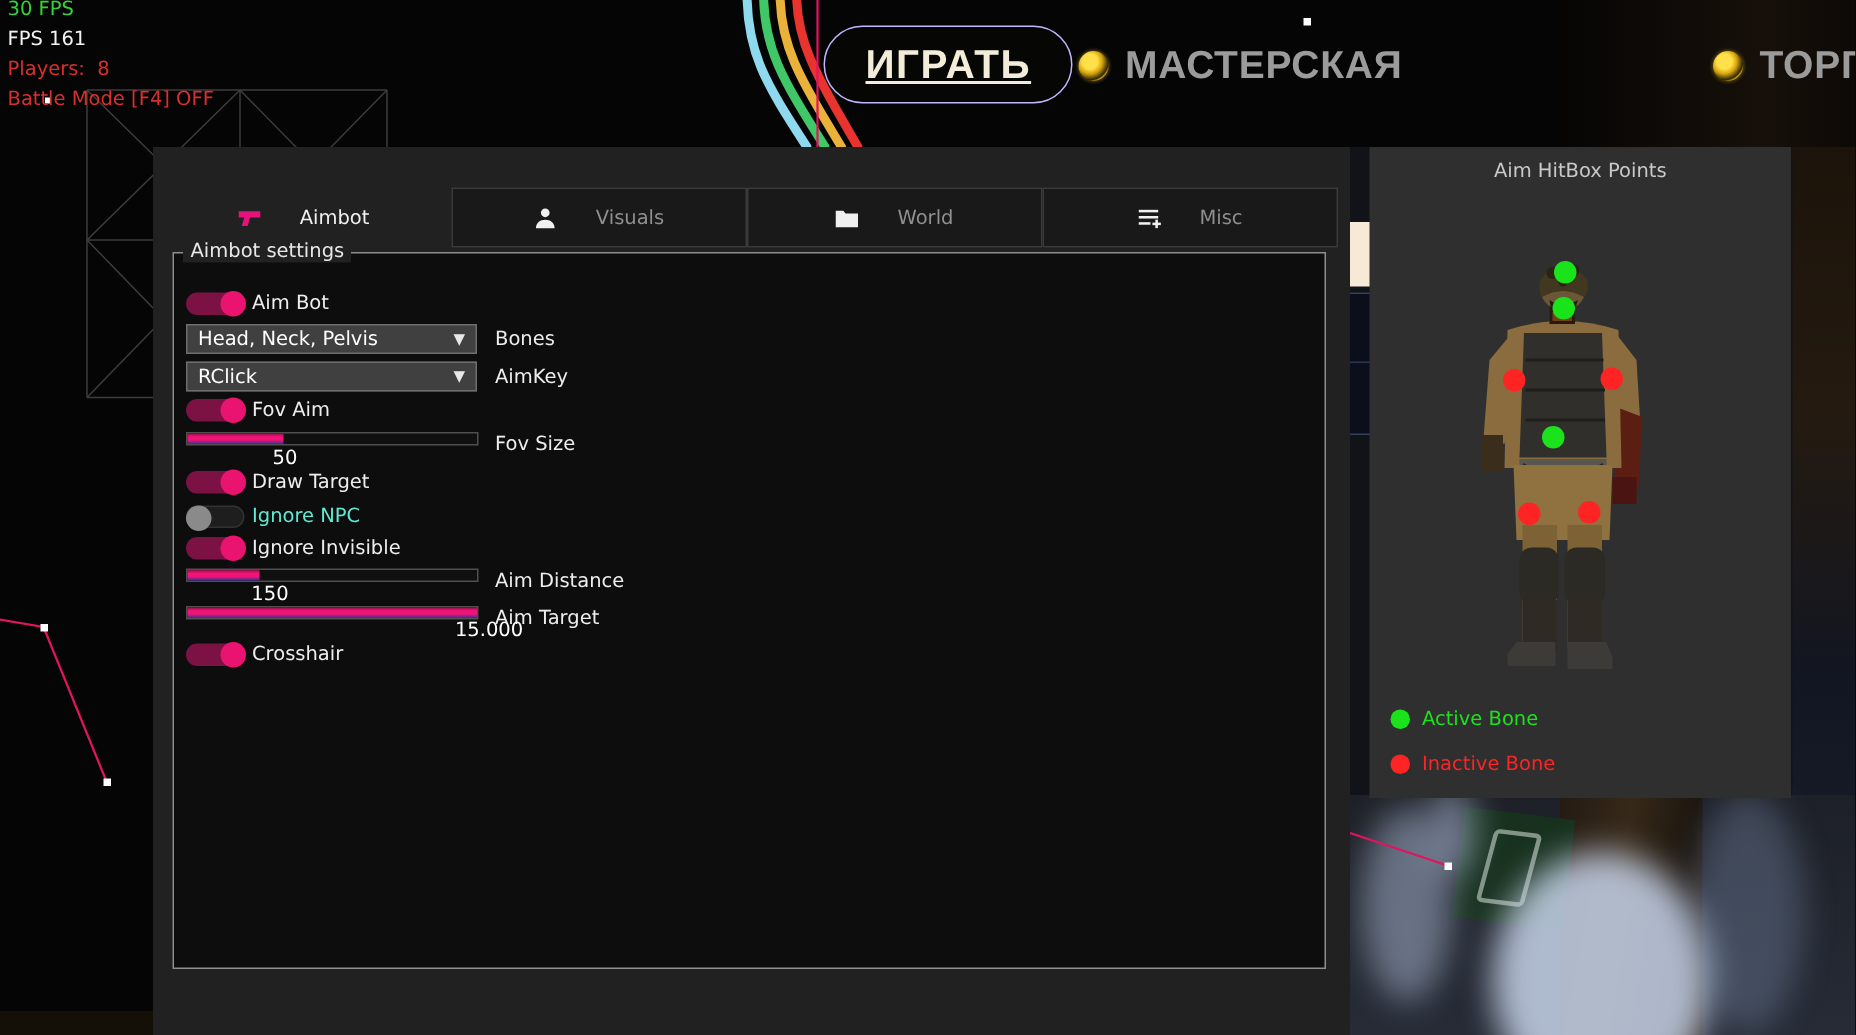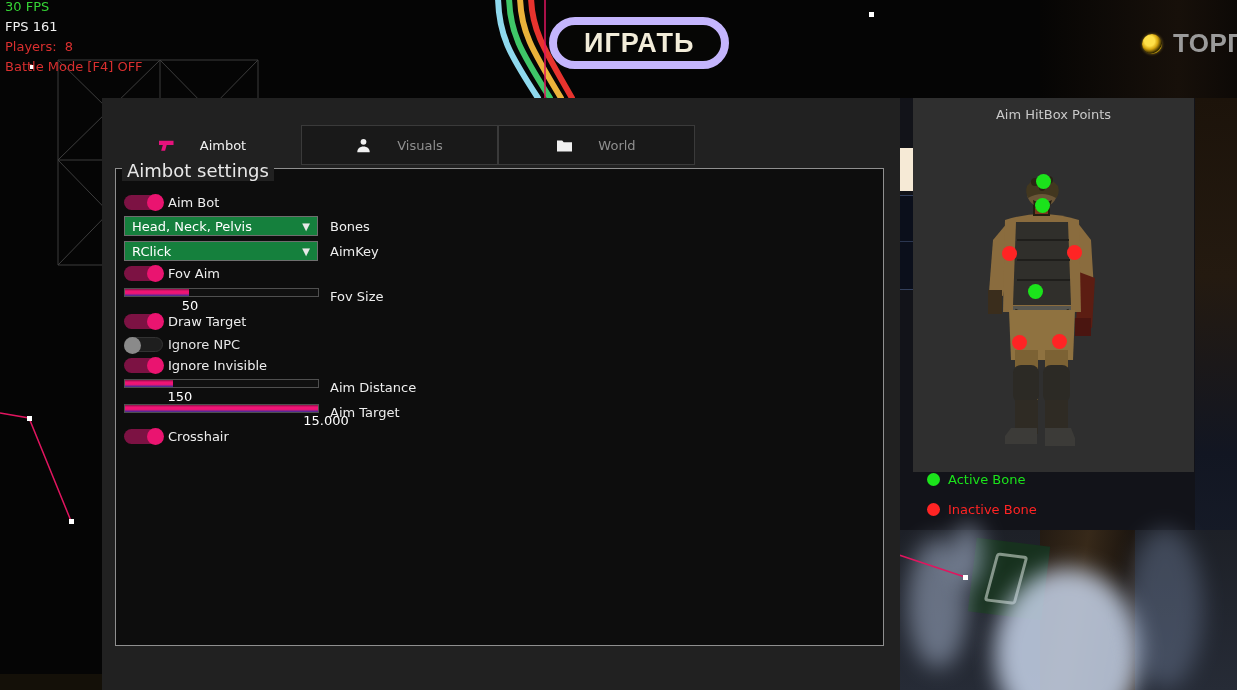--- a/index.html
+++ b/index.html
@@ -33,64 +33,64 @@
 
   
   .hud{position:absolute;left:5px;top:-3px;font-size:13px;line-height:20px;}
   .hud div{white-space:pre;}
   .hud-green{color:#35d435;}
   .hud-white{color:#f2f2f2;}
   .hud-red{color:#d92f2f;}
 
   
   .play-btn{position:absolute;left:549px;top:17px;height:52px;padding:0 27px;
-            display:flex;align-items:center;border:8px solid #c4b5fd;border-radius:30px;
+            display:flex;align-items:center;border:1px solid #c4b5fd;border-radius:30px;
             color:#f2ecd9;font-family:"Liberation Sans",sans-serif;font-weight:700;
-            font-size:27px;letter-spacing:1px;background:rgba(10,8,6,.35);}
+            font-size:27px;letter-spacing:1px;background:rgba(10,8,6,.35);text-decoration:underline;}
   .menu-item{position:absolute;top:28px;display:flex;align-items:center;gap:11px;
              font-family:"Liberation Sans",sans-serif;font-weight:700;font-size:26px;
              color:#9b9b9b;letter-spacing:.5px;white-space:nowrap;}
   .coin{width:20px;height:20px;border-radius:50%;flex:0 0 auto;
         background:radial-gradient(circle at 38% 35%,#ffe049 0 28%,#d5a40e 46%,#2e2500 68%,#caa10a 74%,#6b5200 100%);
         box-shadow:0 0 3px rgba(255,210,60,.5);}
 
   
   .panel{position:absolute;left:102px;top:98px;width:798px;height:669px;background:#212121;}
   .tabs{position:absolute;left:2px;top:27px;display:flex;}
   .tab{width:197px;height:40px;display:flex;align-items:center;justify-content:center;gap:26px;
        background:#191919;border:1px solid #3a3a3a;color:#8f8f8f;font-size:13px;cursor:default;}
   .tab.active{background:transparent;border:none;color:#f0f0f0;}
   .tab .ticon{width:15px;height:15px;display:block;}
   .group-box{position:absolute;left:13px;top:70px;width:769px;height:478px;
              border:1px solid #8f8f8f;background:#0d0d0d;}
   .group-title{position:absolute;left:20px;top:62px;padding:0 5px;background:#212121;
-               color:#e8e8e8;font-size:18px;z-index:2;}
+               color:#e8e8e8;font-size:13px;z-index:2;}
 
   .ctl-label{position:absolute;font-size:13px;color:#ededed;white-space:nowrap;z-index:3;}
-  .ctl-label.dim{color:#e5e5e5;}
+  .ctl-label.dim{color:#5eead4;}
 
   .switch{position:absolute;width:39px;height:15px;border-radius:8px;z-index:3;cursor:pointer;}
   .switch .knob{position:absolute;top:-1px;width:17px;height:17px;border-radius:50%;}
   .switch.on{background:#7c1243;}
   .switch.on .knob{right:-1px;background:#ea1470;}
   .switch.off{background:#1e1e1e;border:1px solid #323232;}
   .switch.off .knob{left:-1px;background:#8a8a8a;}
 
-  .dropdown{position:absolute;width:194px;height:20px;background:#15803d;border:1px solid #6e6e6e;
+  .dropdown{position:absolute;width:194px;height:20px;background:#404040;border:1px solid #6e6e6e;
             color:#fff;font-size:13px;display:flex;align-items:center;padding:0 7px;z-index:3;cursor:pointer;}
   .dropdown .dd-value{flex:1;white-space:nowrap;overflow:hidden;}
   .dropdown .caret{font-size:10px;color:#e8e8e8;}
 
   .slider{position:absolute;width:195px;height:9px;background:#101010;border:1px solid #4f4f4f;z-index:3;cursor:pointer;}
   .slider .fill{height:100%;
      background:linear-gradient(180deg,#8c1048 0%,#ef1475 30%,#ef1475 62%,#33309a 100%);}
   .slider-value{position:absolute;width:50px;text-align:center;font-size:13px;color:#fff;z-index:3;}
 
   
-  .hitbox-panel{position:absolute;left:913px;top:98px;width:281px;height:374px;background:#2f2f2f;}
+  .hitbox-panel{position:absolute;left:913px;top:98px;width:281px;height:434px;background:#2f2f2f;}
   .hitbox-title{position:absolute;left:0;top:9px;width:100%;text-align:center;
                 font-size:13px;color:#c9c9c9;}
   .model-wrap{position:absolute;left:62px;top:62px;width:133px;height:290px;}
   .bone-dot{position:absolute;width:15px;height:15px;border-radius:50%;z-index:4;cursor:pointer;}
   .legend-row{position:absolute;display:flex;align-items:center;gap:8px;font-size:13px;}
   .legend-dot{width:13px;height:13px;border-radius:50%;}
 </style>
 </head>
 <body>
 
@@ -144,20 +144,24 @@
   </div>
 
   <div class="hud">
     <div class="hud-green">30 FPS</div>
     <div class="hud-white">FPS 161</div>
     <div class="hud-red">Players:  8</div>
     <div class="hud-red">Battle Mode [F4] OFF</div>
   </div>
 
   <div class="play-btn">ИГРАТЬ</div>
+  <div class="menu-item" style="left:719px;">
+    <span class="coin"></span>
+    <span>МАСТЕРСКАЯ</span>
+  </div>
   <div class="menu-item" style="left:1142px;">
     <span class="coin"></span>
     <span>ТОРГОВЛЯ</span>
   </div>
 
   <div class="panel">
 
     <div class="tabs">
       <div class="tab active">
         <svg class="ticon" viewBox="0 0 16 13">
@@ -173,20 +177,32 @@
             </g>
         </svg>
         <span>Visuals</span>
       </div>
       <div class="tab">
         <svg class="ticon" viewBox="0 0 15 13">
           <path fill="#f0f0f0" d="M0 1.5h5.2l1.5 1.8H15V12.5H0z"></path>
         </svg>
         <span>World</span>
       </div>
+      <div class="tab">
+        <svg class="ticon" viewBox="0 0 16 14">
+          <g fill="#f0f0f0">
+              <rect x="0" y="1" width="14" height="1.8"></rect>
+              <rect x="0" y="5.4" width="14" height="1.8"></rect>
+              <rect x="0" y="9.8" width="8.5" height="1.8"></rect>
+              <rect x="12" y="8" width="1.8" height="6"></rect>
+              <rect x="9.9" y="10.1" width="6" height="1.8"></rect>
+            </g>
+        </svg>
+        <span>Misc</span>
+      </div>
     </div>
 
     <div class="group-title">Aimbot settings</div>
     <div class="group-box"></div>
 
     <div class="switch on" style="left:22px;top:97px;">
         <div class="knob"></div>
       </div>
     <div class="ctl-label" style="left:66px;top:97px;">Aim Bot</div>
 

